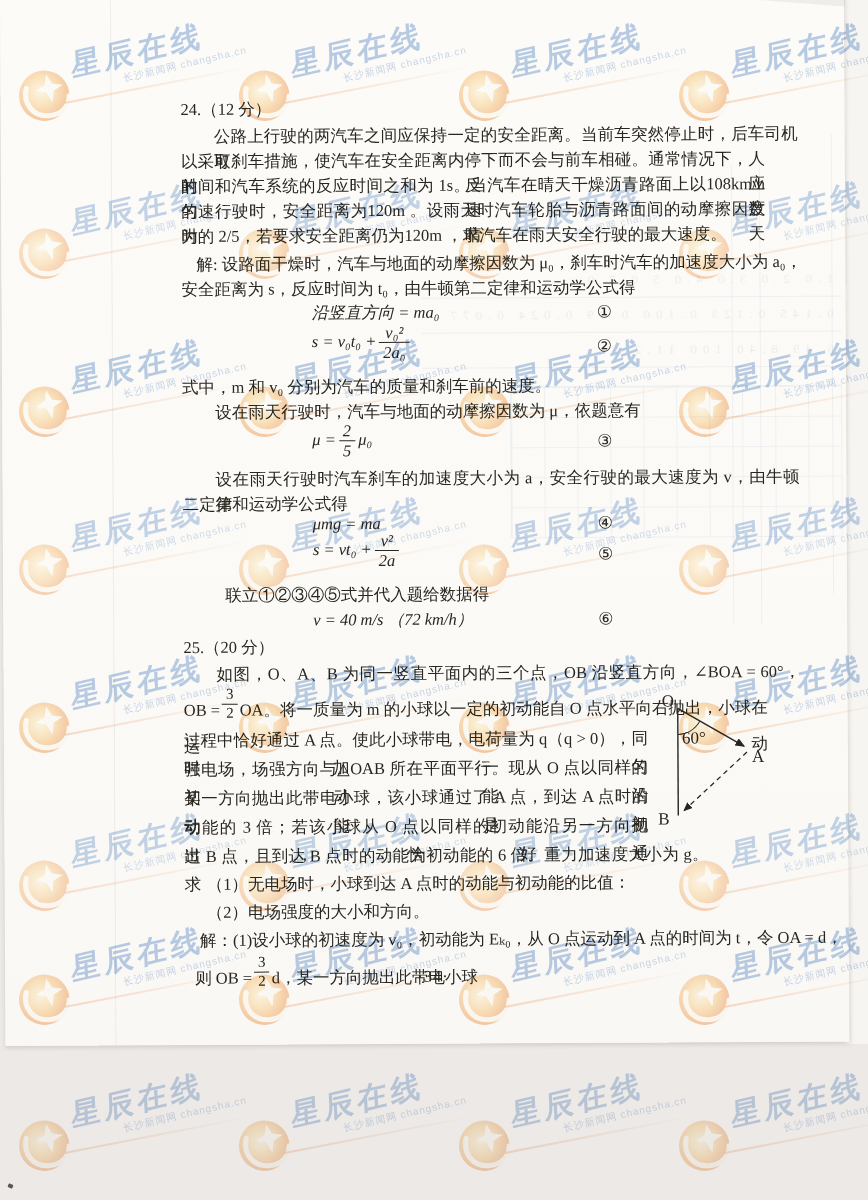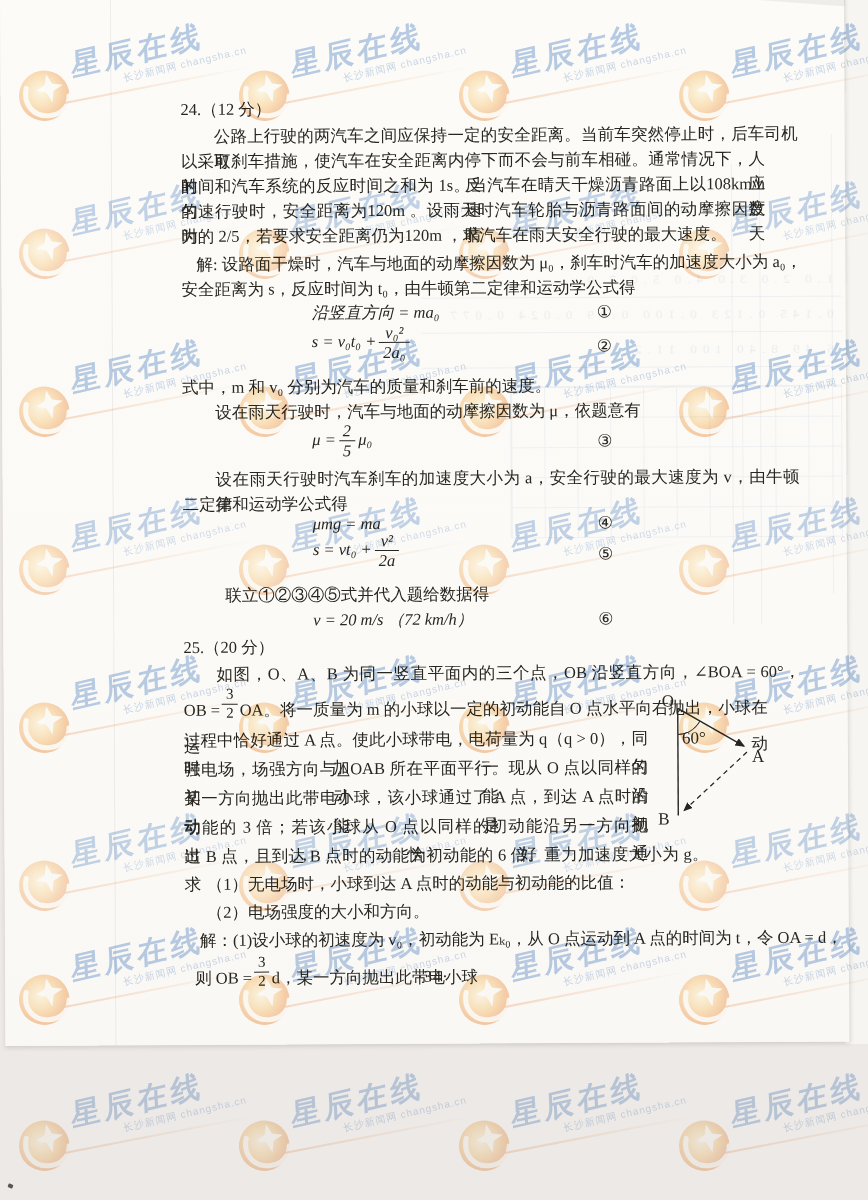--- a/index.html
+++ b/index.html
@@ -156,21 +156,21 @@
       <span class="tag">④</span>
     </div>
     <div class="eqrow" style="top:436px;height:46px">
       <span class="eq"><span>s = vt₀ +</span><span class="frac"><span class="n">v²</span><span class="d">2a</span></span></span>
       <span class="tag">⑤</span>
     </div>
 
     <div class="ln" style="top:486px;padding-left:42px">联立①②③④⑤式并代入题给数据得</div>
 
     <div class="eqrow" style="top:511px">
-      <span class="eq">v = 20 m/s （72 km/h）</span>
+      <span class="eq">v = 40 m/s （72 km/h）</span>
       <span class="tag">⑥</span>
     </div>
 
     <div class="ln" style="top:538px">25.（20 分）</div>
     <div class="ln just i2" style="top:565px">如图，O、A、B 为同一竖直平面内的三个点，OB 沿竖直方向，∠BOA = 60°，</div>
     <div class="ln just" style="top:590px;height:36px;line-height:36px">
       <span>OB =</span><span class="frac sfrac"><span class="n">3</span><span class="d">2</span></span><span>OA。将一质量为 m 的小球以一定的初动能自 O 点水平向右抛出，小球在运动</span>
     </div>
     <div class="ln just narrow" style="top:630px;line-height:28px">过程中恰好通过 A 点。使此小球带电，电荷量为 q（q &gt; 0），同时加一匀</div>
     <div class="ln just narrow" style="top:659px;line-height:28px">强电场，场强方向与△OAB 所在平面平行。现从 O 点以同样的初动能沿</div>

